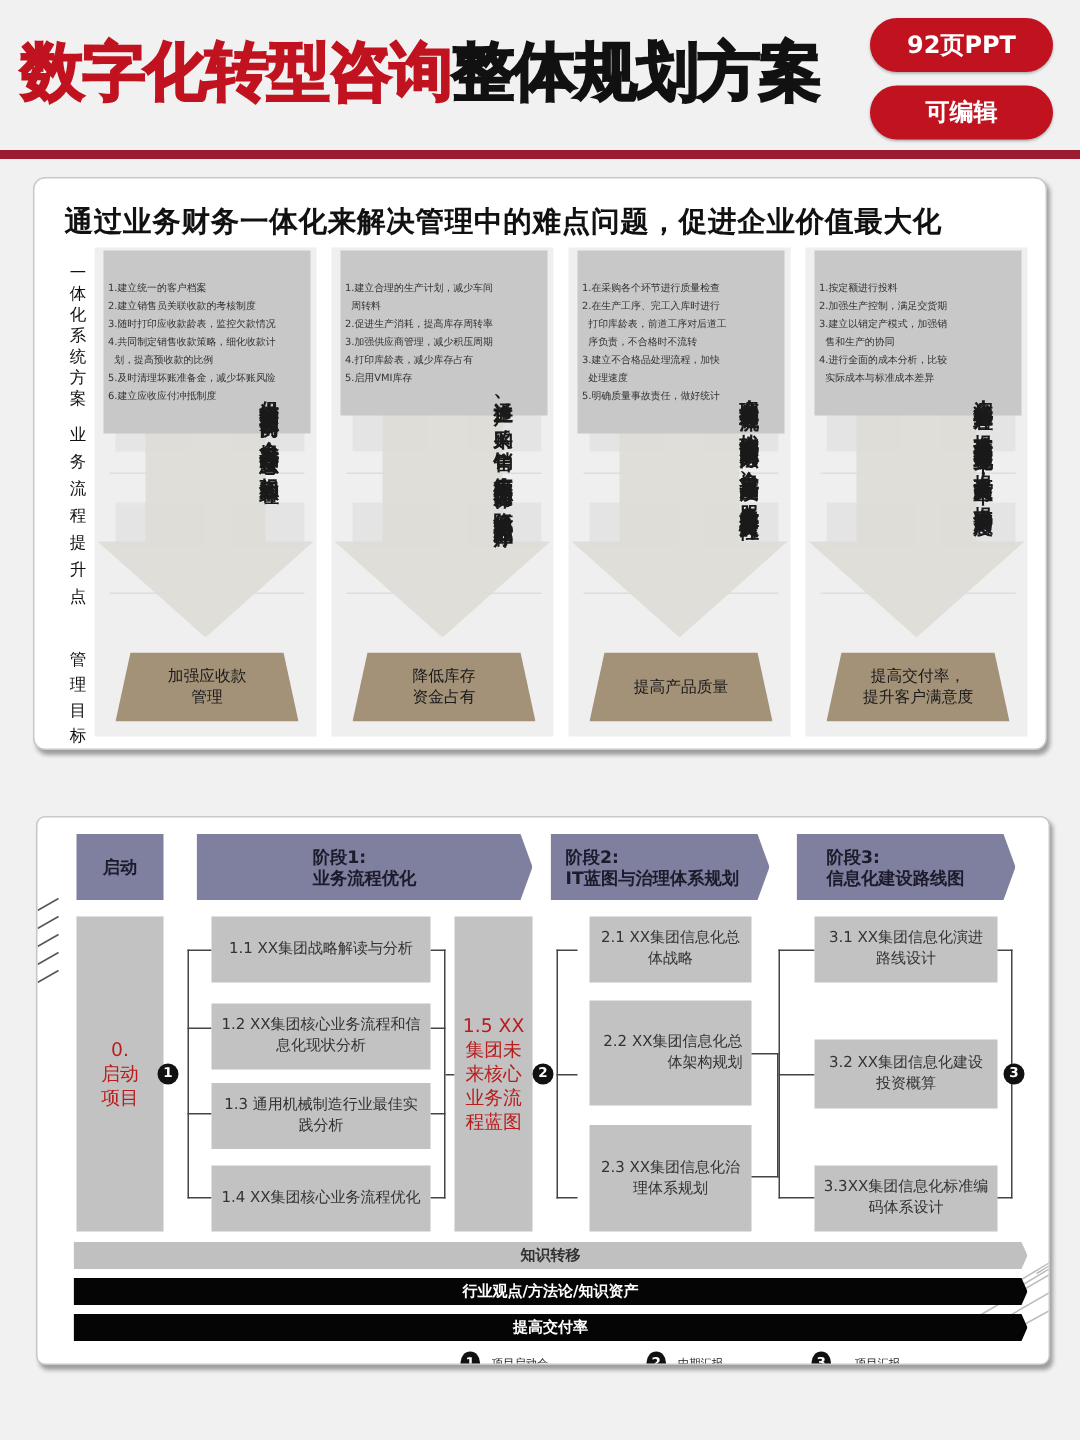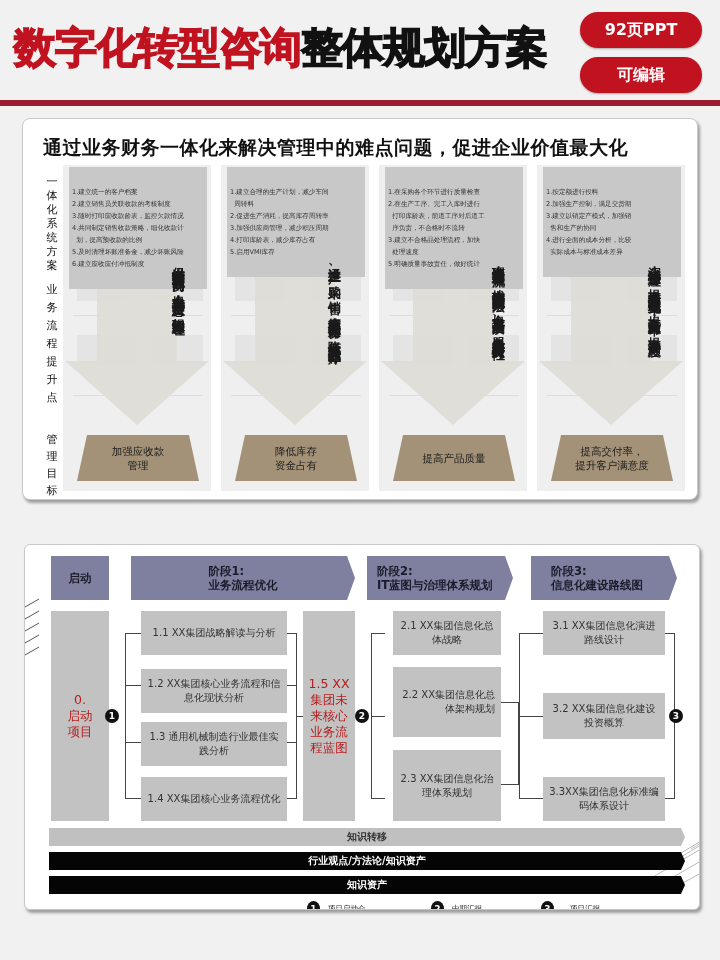--- a/index.html
+++ b/index.html
@@ -270,21 +270,21 @@
 
   <div class="gbox" style="left:518px;top:66px;width:122px;height:44px;">3.1 XX集团信息化演进路线设计</div>
   <div class="gbox" style="left:518px;top:148px;width:122px;height:46px;">3.2 XX集团信息化建设投资概算</div>
   <div class="gbox" style="left:518px;top:232px;width:122px;height:44px;">3.3XX集团信息化标准编码体系设计</div>
 
   <div class="wire" style="left:640px;top:88px;width:10px;height:166px;border-right-width:1px;border-top-width:1px;border-bottom-width:1px;"></div>
   <div class="num" style="left:644px;top:164px;">3</div>
 
   <div class="band" style="top:307px;width:636px;background:#050505;color:#fff;">行业观点/方法论/知识资产</div>
   <div class="band" style="top:283px;width:636px;background:#c0c0c0;color:#333;">知识转移</div>
-  <div class="band" style="top:331px;width:636px;background:#050505;color:#fff;">知识资产</div>
+  <div class="band" style="top:331px;width:636px;background:#050505;color:#fff;">提高交付率</div>
 
   <div class="legend-item" style="left:282px;top:356px;">
     <span class="num">1</span>
     <span>项目启动会</span>
   </div>
   <div class="legend-item" style="left:406px;top:356px;">
     <span class="num">2</span>
     <span>中期汇报</span>
   </div>
   <div class="legend-item" style="left:516px;top:356px;">

